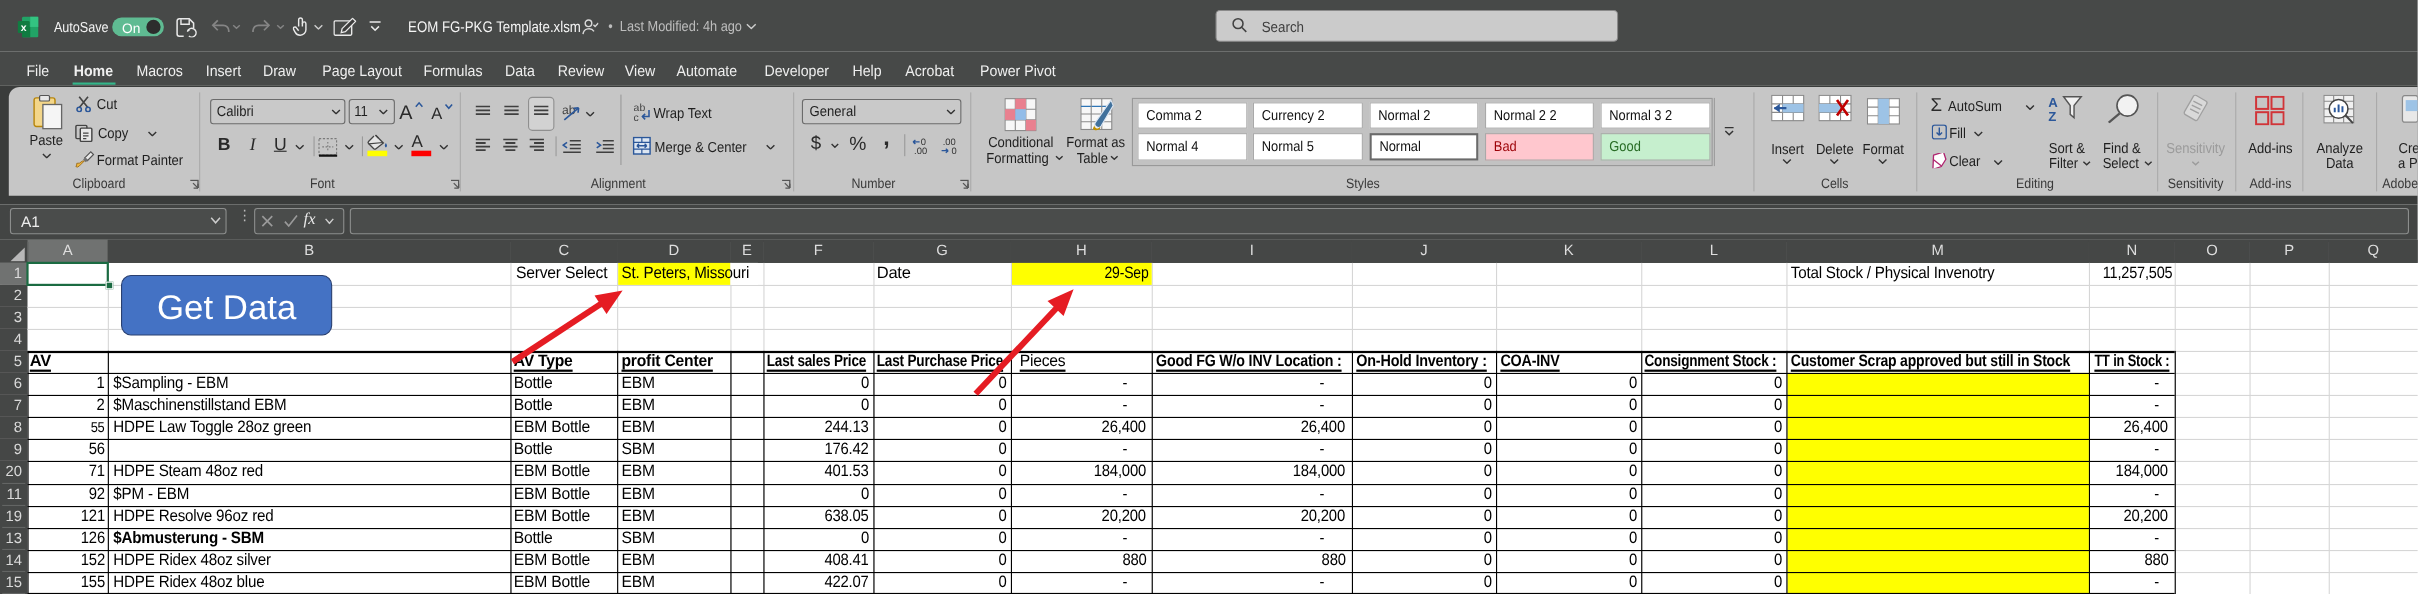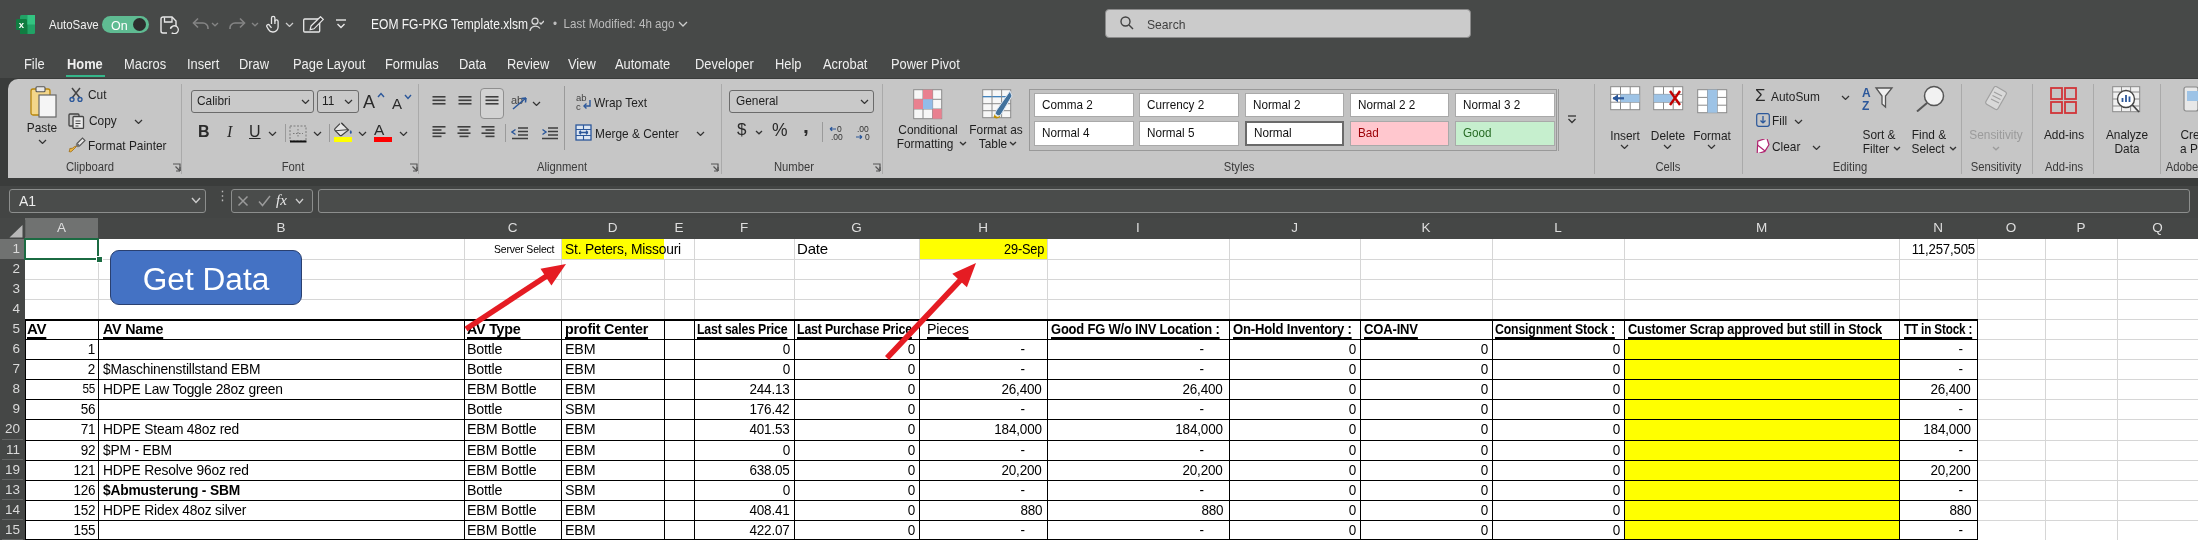--- a/index.html
+++ b/index.html
@@ -607,39 +607,40 @@
     <div class="bl-v" style="left:694px;top:319px;height:221px;"></div>
     <div class="bl-v" style="left:794px;top:319px;height:221px;"></div>
     <div class="bl-v" style="left:919px;top:319px;height:221px;"></div>
     <div class="bl-v" style="left:1047px;top:319px;height:221px;"></div>
     <div class="bl-v" style="left:1229px;top:319px;height:221px;"></div>
     <div class="bl-v" style="left:1360px;top:319px;height:221px;"></div>
     <div class="bl-v" style="left:1492px;top:319px;height:221px;"></div>
     <div class="bl-v" style="left:1624px;top:319px;height:221px;"></div>
     <div class="bl-v" style="left:1899px;top:319px;height:221px;"></div>
     <div class="bl-v" style="left:1977px;top:319px;height:221px;"></div>
-    <div class="cell" style="left:469px;top:238.5px;width:88px;height:20.5px;line-height:20.5px;text-align:right;font-size:11px;"><span style="display:inline-block;transform:scaleX(0.95);transform-origin:0 50%;white-space:nowrap;">Server Select</span></div>
+    <div class="cell" style="left:469px;top:238.5px;width:88px;height:20.5px;line-height:20.5px;text-align:center;font-size:15px;"><span style="display:inline-block;transform:scaleX(0.95);transform-origin:0 50%;white-space:nowrap;">Server Select</span></div>
     <div class="cell" style="left:565px;top:238.5px;width:95px;height:20.5px;line-height:20.5px;text-align:left;font-size:15px;"><span style="display:inline-block;transform:scaleX(0.92);transform-origin:0 50%;white-space:nowrap;">St. Peters, Missouri</span></div>
     <div class="cell" style="left:797px;top:238.5px;width:118px;height:20.5px;line-height:20.5px;text-align:left;font-size:15px;"><span style="display:inline-block;transform:scaleX(1.0);transform-origin:0 50%;white-space:nowrap;">Date</span></div>
     <div class="cell" style="left:923px;top:238.5px;width:121px;height:20.5px;line-height:20.5px;text-align:right;font-size:15px;"><span style="display:inline-block;transform:scaleX(0.85);transform-origin:100% 50%;white-space:nowrap;">29-Sep</span></div>
+    <div class="cell" style="left:1628px;top:238.5px;width:267px;height:20.5px;line-height:20.5px;text-align:left;font-size:15px;"><span style="display:inline-block;transform:scaleX(0.92);transform-origin:0 50%;white-space:nowrap;">Total Stock / Physical Invenotry</span></div>
     <div class="cell" style="left:1903px;top:238.5px;width:66px;height:20.5px;line-height:20.5px;text-align:right;font-size:15px;"><span style="display:inline-block;transform:scaleX(0.88);transform-origin:100% 50%;white-space:nowrap;">11,257,505</span></div>
     <div class="cell hdrtxt" style="left:27px;top:319.18px;width:67px;height:20.060000000000002px;line-height:20.060000000000002px;text-align:left;font-size:15px;font-weight:bold;"><span style="display:inline-block;transform:scaleX(1.0);transform-origin:0 50%;white-space:nowrap;text-decoration:underline;text-decoration-thickness:1.5px;text-underline-offset:2.5px;">AV</span></div>
-    <div class="cell hdrtxt" style="left:103px;top:319.18px;width:357px;height:20.060000000000002px;line-height:20.060000000000002px;text-align:left;font-size:15px;font-weight:bold;"><span style="display:inline-block;transform:scaleX(0.95);transform-origin:0 50%;white-space:nowrap;text-decoration:underline;text-decoration-thickness:1.5px;text-underline-offset:2.5px;">AV Name</span></div>
     <div class="cell hdrtxt" style="left:467px;top:319.18px;width:90px;height:20.060000000000002px;line-height:20.060000000000002px;text-align:left;font-size:15px;font-weight:bold;"><span style="display:inline-block;transform:scaleX(0.95);transform-origin:0 50%;white-space:nowrap;text-decoration:underline;text-decoration-thickness:1.5px;text-underline-offset:2.5px;">AV Type</span></div>
     <div class="cell hdrtxt" style="left:565px;top:319.18px;width:95px;height:20.060000000000002px;line-height:20.060000000000002px;text-align:left;font-size:15px;font-weight:bold;"><span style="display:inline-block;transform:scaleX(0.95);transform-origin:0 50%;white-space:nowrap;text-decoration:underline;text-decoration-thickness:1.5px;text-underline-offset:2.5px;">profit Center</span></div>
     <div class="cell hdrtxt" style="left:697px;top:319.18px;width:93px;height:20.060000000000002px;line-height:20.060000000000002px;text-align:left;font-size:15px;font-weight:bold;"><span style="display:inline-block;transform:scaleX(0.82);transform-origin:0 50%;white-space:nowrap;text-decoration:underline;text-decoration-thickness:1.5px;text-underline-offset:2.5px;">Last sales Price</span></div>
     <div class="cell hdrtxt" style="left:797px;top:319.18px;width:118px;height:20.060000000000002px;line-height:20.060000000000002px;text-align:left;font-size:15px;font-weight:bold;"><span style="display:inline-block;transform:scaleX(0.823);transform-origin:0 50%;white-space:nowrap;text-decoration:underline;text-decoration-thickness:1.5px;text-underline-offset:2.5px;">Last Purchase Price</span></div>
     <div class="cell hdrtxt" style="left:927px;top:319.18px;width:116px;height:20.060000000000002px;line-height:20.060000000000002px;text-align:left;font-size:15px;font-weight:normal;"><span style="display:inline-block;transform:scaleX(0.95);transform-origin:0 50%;white-space:nowrap;text-decoration:underline;text-decoration-thickness:1.5px;text-underline-offset:2.5px;">Pieces</span></div>
     <div class="cell hdrtxt" style="left:1051px;top:319.18px;width:174px;height:20.060000000000002px;line-height:20.060000000000002px;text-align:left;font-size:15px;font-weight:bold;"><span style="display:inline-block;transform:scaleX(0.862);transform-origin:0 50%;white-space:nowrap;text-decoration:underline;text-decoration-thickness:1.5px;text-underline-offset:2.5px;">Good FG W/o INV Location :</span></div>
     <div class="cell hdrtxt" style="left:1233px;top:319.18px;width:123px;height:20.060000000000002px;line-height:20.060000000000002px;text-align:left;font-size:15px;font-weight:bold;"><span style="display:inline-block;transform:scaleX(0.871);transform-origin:0 50%;white-space:nowrap;text-decoration:underline;text-decoration-thickness:1.5px;text-underline-offset:2.5px;">On-Hold Inventory :</span></div>
     <div class="cell hdrtxt" style="left:1364px;top:319.18px;width:124px;height:20.060000000000002px;line-height:20.060000000000002px;text-align:left;font-size:15px;font-weight:bold;"><span style="display:inline-block;transform:scaleX(0.87);transform-origin:0 50%;white-space:nowrap;text-decoration:underline;text-decoration-thickness:1.5px;text-underline-offset:2.5px;">COA-INV</span></div>
     <div class="cell hdrtxt" style="left:1495px;top:319.18px;width:125px;height:20.060000000000002px;line-height:20.060000000000002px;text-align:left;font-size:15px;font-weight:bold;"><span style="display:inline-block;transform:scaleX(0.82);transform-origin:0 50%;white-space:nowrap;text-decoration:underline;text-decoration-thickness:1.5px;text-underline-offset:2.5px;">Consignment Stock :</span></div>
     <div class="cell hdrtxt" style="left:1628px;top:319.18px;width:267px;height:20.060000000000002px;line-height:20.060000000000002px;text-align:left;font-size:15px;font-weight:bold;"><span style="display:inline-block;transform:scaleX(0.849);transform-origin:0 50%;white-space:nowrap;text-decoration:underline;text-decoration-thickness:1.5px;text-underline-offset:2.5px;">Customer Scrap approved but still in Stock</span></div>
     <div class="cell hdrtxt" style="left:1904px;top:319.18px;width:69px;height:20.060000000000002px;line-height:20.060000000000002px;text-align:left;font-size:15px;font-weight:bold;"><span style="display:inline-block;transform:scaleX(0.78);transform-origin:0 50%;white-space:nowrap;text-decoration:underline;text-decoration-thickness:1.5px;text-underline-offset:2.5px;">TT in Stock :</span></div>
     <div class="cell" style="left:29px;top:339.24px;width:66px;height:20.060000000000002px;line-height:20.060000000000002px;text-align:right;font-size:15px;"><span style="display:inline-block;transform:scaleX(0.9);transform-origin:100% 50%;white-space:nowrap;">1</span></div>
+    <div class="cell" style="left:103px;top:339.24px;width:357px;height:20.060000000000002px;line-height:20.060000000000002px;text-align:left;font-size:15px;"><span style="display:inline-block;transform:scaleX(0.92);transform-origin:0 50%;white-space:nowrap;">$Sampling - EBM</span></div>
     <div class="cell" style="left:467px;top:339.24px;width:90px;height:20.060000000000002px;line-height:20.060000000000002px;text-align:left;font-size:15px;"><span style="display:inline-block;transform:scaleX(0.95);transform-origin:0 50%;white-space:nowrap;">Bottle</span></div>
     <div class="cell" style="left:565px;top:339.24px;width:95px;height:20.060000000000002px;line-height:20.060000000000002px;text-align:left;font-size:15px;"><span style="display:inline-block;transform:scaleX(0.95);transform-origin:0 50%;white-space:nowrap;">EBM</span></div>
     <div class="cell" style="left:698px;top:339.24px;width:92px;height:20.060000000000002px;line-height:20.060000000000002px;text-align:right;font-size:15px;"><span style="display:inline-block;transform:scaleX(0.9);transform-origin:100% 50%;white-space:nowrap;">0</span></div>
     <div class="cell" style="left:798px;top:339.24px;width:117px;height:20.060000000000002px;line-height:20.060000000000002px;text-align:right;font-size:15px;"><span style="display:inline-block;transform:scaleX(0.9);transform-origin:100% 50%;white-space:nowrap;">0</span></div>
     <div class="cell" style="left:923px;top:339.24px;width:102px;height:20.060000000000002px;line-height:20.060000000000002px;text-align:right;font-size:15px;"><span style="display:inline-block;transform:scaleX(0.9);transform-origin:100% 50%;white-space:nowrap;">-</span></div>
     <div class="cell" style="left:1051px;top:339.24px;width:153px;height:20.060000000000002px;line-height:20.060000000000002px;text-align:right;font-size:15px;"><span style="display:inline-block;transform:scaleX(0.9);transform-origin:100% 50%;white-space:nowrap;">-</span></div>
     <div class="cell" style="left:1233px;top:339.24px;width:123px;height:20.060000000000002px;line-height:20.060000000000002px;text-align:right;font-size:15px;"><span style="display:inline-block;transform:scaleX(0.9);transform-origin:100% 50%;white-space:nowrap;">0</span></div>
     <div class="cell" style="left:1364px;top:339.24px;width:124px;height:20.060000000000002px;line-height:20.060000000000002px;text-align:right;font-size:15px;"><span style="display:inline-block;transform:scaleX(0.9);transform-origin:100% 50%;white-space:nowrap;">0</span></div>
     <div class="cell" style="left:1496px;top:339.24px;width:124px;height:20.060000000000002px;line-height:20.060000000000002px;text-align:right;font-size:15px;"><span style="display:inline-block;transform:scaleX(0.9);transform-origin:100% 50%;white-space:nowrap;">0</span></div>
     <div class="cell" style="left:1903px;top:339.24px;width:60px;height:20.060000000000002px;line-height:20.060000000000002px;text-align:right;font-size:15px;"><span style="display:inline-block;transform:scaleX(0.9);transform-origin:100% 50%;white-space:nowrap;">-</span></div>
@@ -732,20 +733,21 @@
     <div class="cell" style="left:565px;top:499.71999999999997px;width:95px;height:20.060000000000002px;line-height:20.060000000000002px;text-align:left;font-size:15px;"><span style="display:inline-block;transform:scaleX(0.95);transform-origin:0 50%;white-space:nowrap;">EBM</span></div>
     <div class="cell" style="left:698px;top:499.71999999999997px;width:92px;height:20.060000000000002px;line-height:20.060000000000002px;text-align:right;font-size:15px;"><span style="display:inline-block;transform:scaleX(0.9);transform-origin:100% 50%;white-space:nowrap;">408.41</span></div>
     <div class="cell" style="left:798px;top:499.71999999999997px;width:117px;height:20.060000000000002px;line-height:20.060000000000002px;text-align:right;font-size:15px;"><span style="display:inline-block;transform:scaleX(0.9);transform-origin:100% 50%;white-space:nowrap;">0</span></div>
     <div class="cell" style="left:923px;top:499.71999999999997px;width:119px;height:20.060000000000002px;line-height:20.060000000000002px;text-align:right;font-size:15px;"><span style="display:inline-block;transform:scaleX(0.9);transform-origin:100% 50%;white-space:nowrap;">880</span></div>
     <div class="cell" style="left:1051px;top:499.71999999999997px;width:172px;height:20.060000000000002px;line-height:20.060000000000002px;text-align:right;font-size:15px;"><span style="display:inline-block;transform:scaleX(0.9);transform-origin:100% 50%;white-space:nowrap;">880</span></div>
     <div class="cell" style="left:1233px;top:499.71999999999997px;width:123px;height:20.060000000000002px;line-height:20.060000000000002px;text-align:right;font-size:15px;"><span style="display:inline-block;transform:scaleX(0.9);transform-origin:100% 50%;white-space:nowrap;">0</span></div>
     <div class="cell" style="left:1364px;top:499.71999999999997px;width:124px;height:20.060000000000002px;line-height:20.060000000000002px;text-align:right;font-size:15px;"><span style="display:inline-block;transform:scaleX(0.9);transform-origin:100% 50%;white-space:nowrap;">0</span></div>
     <div class="cell" style="left:1496px;top:499.71999999999997px;width:124px;height:20.060000000000002px;line-height:20.060000000000002px;text-align:right;font-size:15px;"><span style="display:inline-block;transform:scaleX(0.9);transform-origin:100% 50%;white-space:nowrap;">0</span></div>
     <div class="cell" style="left:1903px;top:499.71999999999997px;width:68px;height:20.060000000000002px;line-height:20.060000000000002px;text-align:right;font-size:15px;"><span style="display:inline-block;transform:scaleX(0.9);transform-origin:100% 50%;white-space:nowrap;">880</span></div>
     <div class="cell" style="left:29px;top:519.78px;width:66px;height:20.059999999999945px;line-height:20.059999999999945px;text-align:right;font-size:15px;"><span style="display:inline-block;transform:scaleX(0.9);transform-origin:100% 50%;white-space:nowrap;">155</span></div>
+    <div class="cell" style="left:103px;top:519.78px;width:357px;height:20.059999999999945px;line-height:20.059999999999945px;text-align:left;font-size:15px;"><span style="display:inline-block;transform:scaleX(0.92);transform-origin:0 50%;white-space:nowrap;">HDPE Ridex 48oz blue</span></div>
     <div class="cell" style="left:467px;top:519.78px;width:90px;height:20.059999999999945px;line-height:20.059999999999945px;text-align:left;font-size:15px;"><span style="display:inline-block;transform:scaleX(0.95);transform-origin:0 50%;white-space:nowrap;">EBM Bottle</span></div>
     <div class="cell" style="left:565px;top:519.78px;width:95px;height:20.059999999999945px;line-height:20.059999999999945px;text-align:left;font-size:15px;"><span style="display:inline-block;transform:scaleX(0.95);transform-origin:0 50%;white-space:nowrap;">EBM</span></div>
     <div class="cell" style="left:698px;top:519.78px;width:92px;height:20.059999999999945px;line-height:20.059999999999945px;text-align:right;font-size:15px;"><span style="display:inline-block;transform:scaleX(0.9);transform-origin:100% 50%;white-space:nowrap;">422.07</span></div>
     <div class="cell" style="left:798px;top:519.78px;width:117px;height:20.059999999999945px;line-height:20.059999999999945px;text-align:right;font-size:15px;"><span style="display:inline-block;transform:scaleX(0.9);transform-origin:100% 50%;white-space:nowrap;">0</span></div>
     <div class="cell" style="left:923px;top:519.78px;width:102px;height:20.059999999999945px;line-height:20.059999999999945px;text-align:right;font-size:15px;"><span style="display:inline-block;transform:scaleX(0.9);transform-origin:100% 50%;white-space:nowrap;">-</span></div>
     <div class="cell" style="left:1051px;top:519.78px;width:153px;height:20.059999999999945px;line-height:20.059999999999945px;text-align:right;font-size:15px;"><span style="display:inline-block;transform:scaleX(0.9);transform-origin:100% 50%;white-space:nowrap;">-</span></div>
     <div class="cell" style="left:1233px;top:519.78px;width:123px;height:20.059999999999945px;line-height:20.059999999999945px;text-align:right;font-size:15px;"><span style="display:inline-block;transform:scaleX(0.9);transform-origin:100% 50%;white-space:nowrap;">0</span></div>
     <div class="cell" style="left:1364px;top:519.78px;width:124px;height:20.059999999999945px;line-height:20.059999999999945px;text-align:right;font-size:15px;"><span style="display:inline-block;transform:scaleX(0.9);transform-origin:100% 50%;white-space:nowrap;">0</span></div>
     <div class="cell" style="left:1496px;top:519.78px;width:124px;height:20.059999999999945px;line-height:20.059999999999945px;text-align:right;font-size:15px;"><span style="display:inline-block;transform:scaleX(0.9);transform-origin:100% 50%;white-space:nowrap;">0</span></div>
     <div class="cell" style="left:1903px;top:519.78px;width:60px;height:20.059999999999945px;line-height:20.059999999999945px;text-align:right;font-size:15px;"><span style="display:inline-block;transform:scaleX(0.9);transform-origin:100% 50%;white-space:nowrap;">-</span></div>

